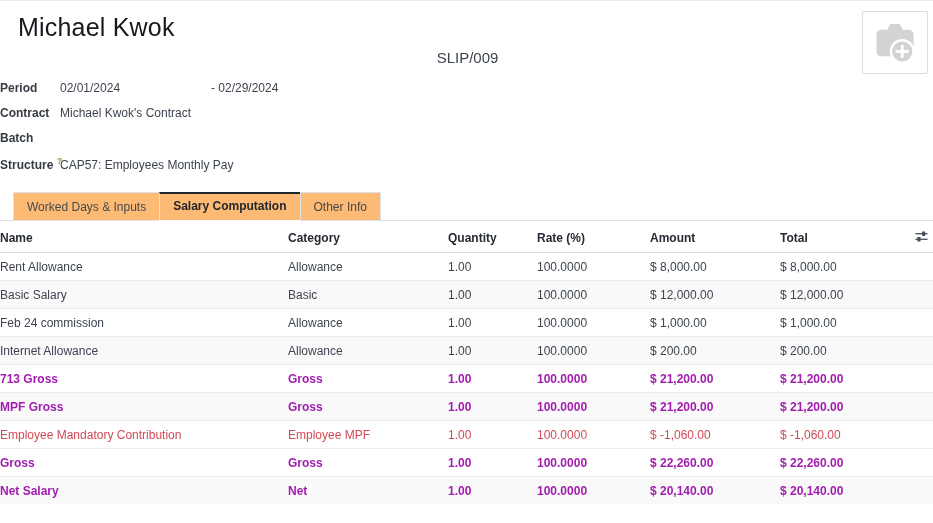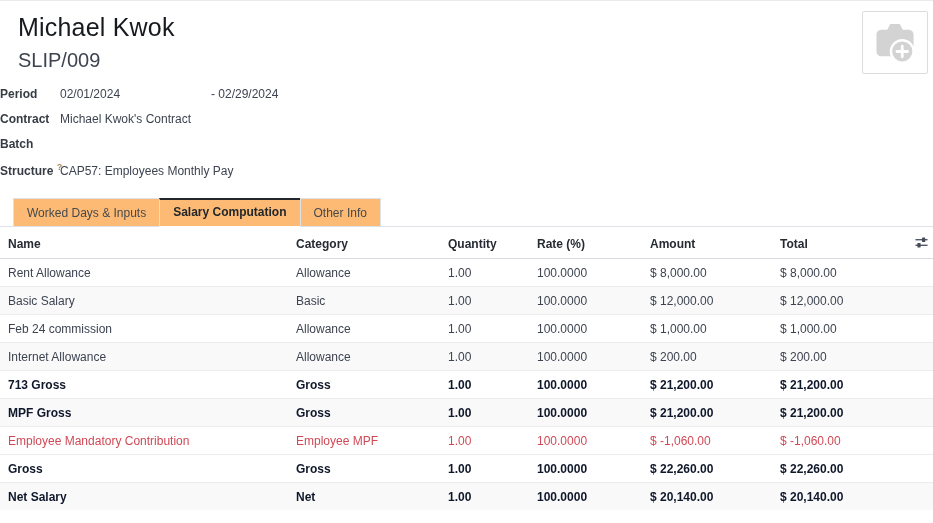--- a/index.html
+++ b/index.html
@@ -5,21 +5,21 @@
   * { margin:0; padding:0; box-sizing:border-box; }
   html,body { background:#fff; }
   body {
     width:933px; height:523px; overflow:hidden; position:relative;
     font-family:"Liberation Sans", sans-serif;
     color:var(--text-normal, #3d4450);
     border-top:1px solid #e8eaed;
   }
   .page-header { padding:12px 16px 0 18px; position:relative; }
   .employee-name { font-size:25px; font-weight:500; color:#16191d; letter-spacing:.2px; }
-  .slip-ref { font-size:20px; color:#3d4450; margin-top:7px; }
+  .slip-ref { font-size:15px; color:#3d4450; margin-top:7px;text-align:center; }
 
   .camera-box {
     position:absolute; top:10px; right:5px; width:66px; height:63px;
     background:#fff; border:1px solid #dcdcdc; border-radius:2px;
     display:flex; align-items:center; justify-content:center; cursor:pointer;
   }
 
   .fields { margin-top:15px; font-size:12px; }
   .field-row { display:flex; align-items:baseline; height:25px; }
   .field-label { width:60px; font-weight:700; color:#363c44; flex:0 0 60px; }
@@ -43,27 +43,27 @@
   .col-cat    { width:160px; }
   .col-qty    { width:89px; }
   .col-rate   { width:113px; }
   .col-amount { width:130px; }
   .col-total  { width:129px; }
   .col-icon   { width:24px; }
   thead th {
     font-weight:700; color:#262b33; padding:7px 0 6px;
     border-bottom:1px solid #d9dce1; white-space:nowrap;
   }
-  th.left, td.left { text-align:left; padding-left:8px; }
+  th.left, td.left { text-align:left; padding-left:0; }
   th.right, td.right { text-align:left; padding-right:1px; }
   tbody td { padding:7px 0 6px; border-top:1px solid #eaecef; white-space:nowrap; overflow:hidden; }
   tbody tr { background:#fff; cursor:pointer; }
   tbody tr.striped { background:#f9f9fa; }
   tbody tr:first-child td { border-top:none; }
-  tbody tr.bold { font-weight:700; color:#0f172a; }
+  tbody tr.bold { font-weight:700; color:#a21caf; }
   tbody tr.negative { color:var(--negative-text, #d04955); }
   tbody tr { color:#3d4450; }
   .options-toggle { cursor:pointer; display:inline-block; vertical-align:middle; }
 </style>
 </head>
 <body>
 
 <div class="page-header">
   <div class="employee-name">Michael Kwok</div>
   <div class="slip-ref">SLIP/009</div>

